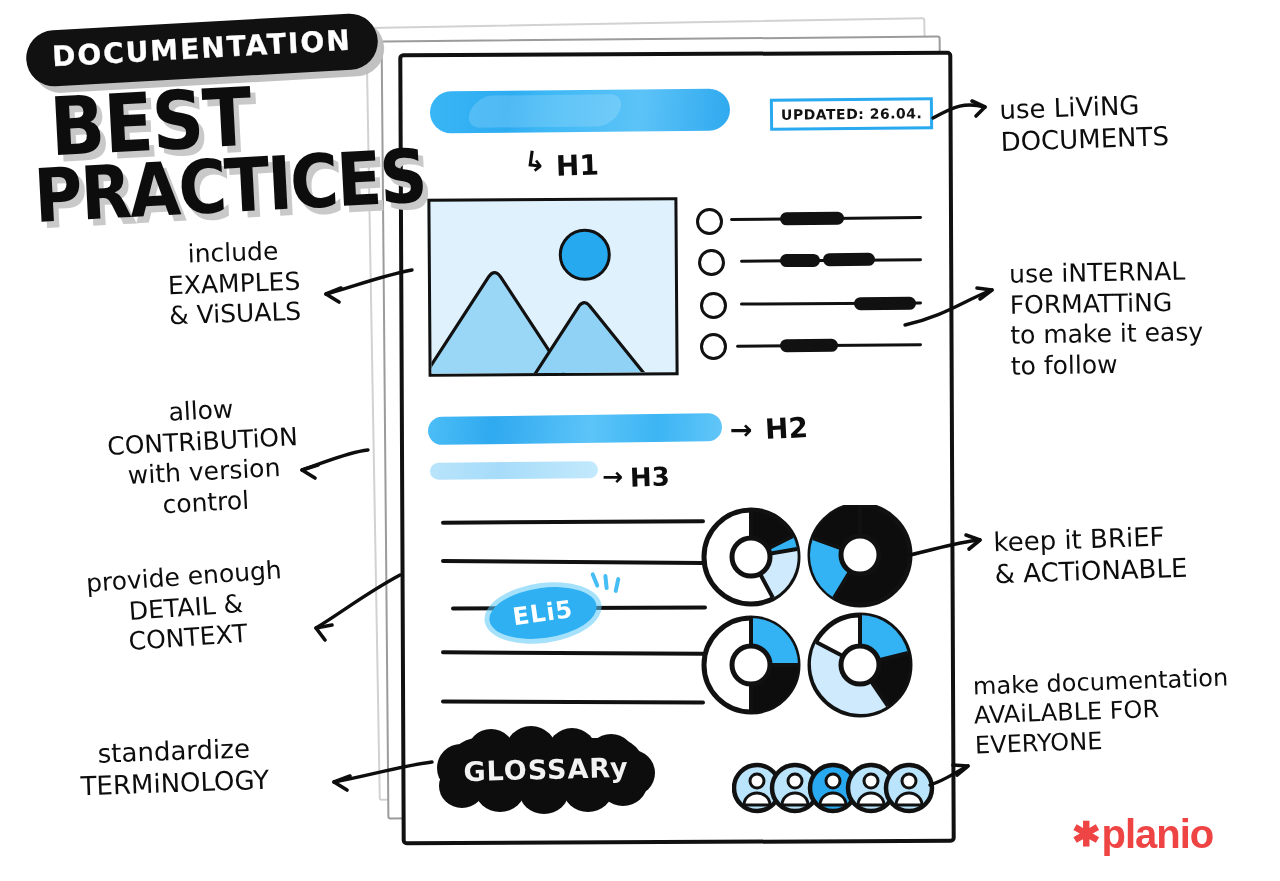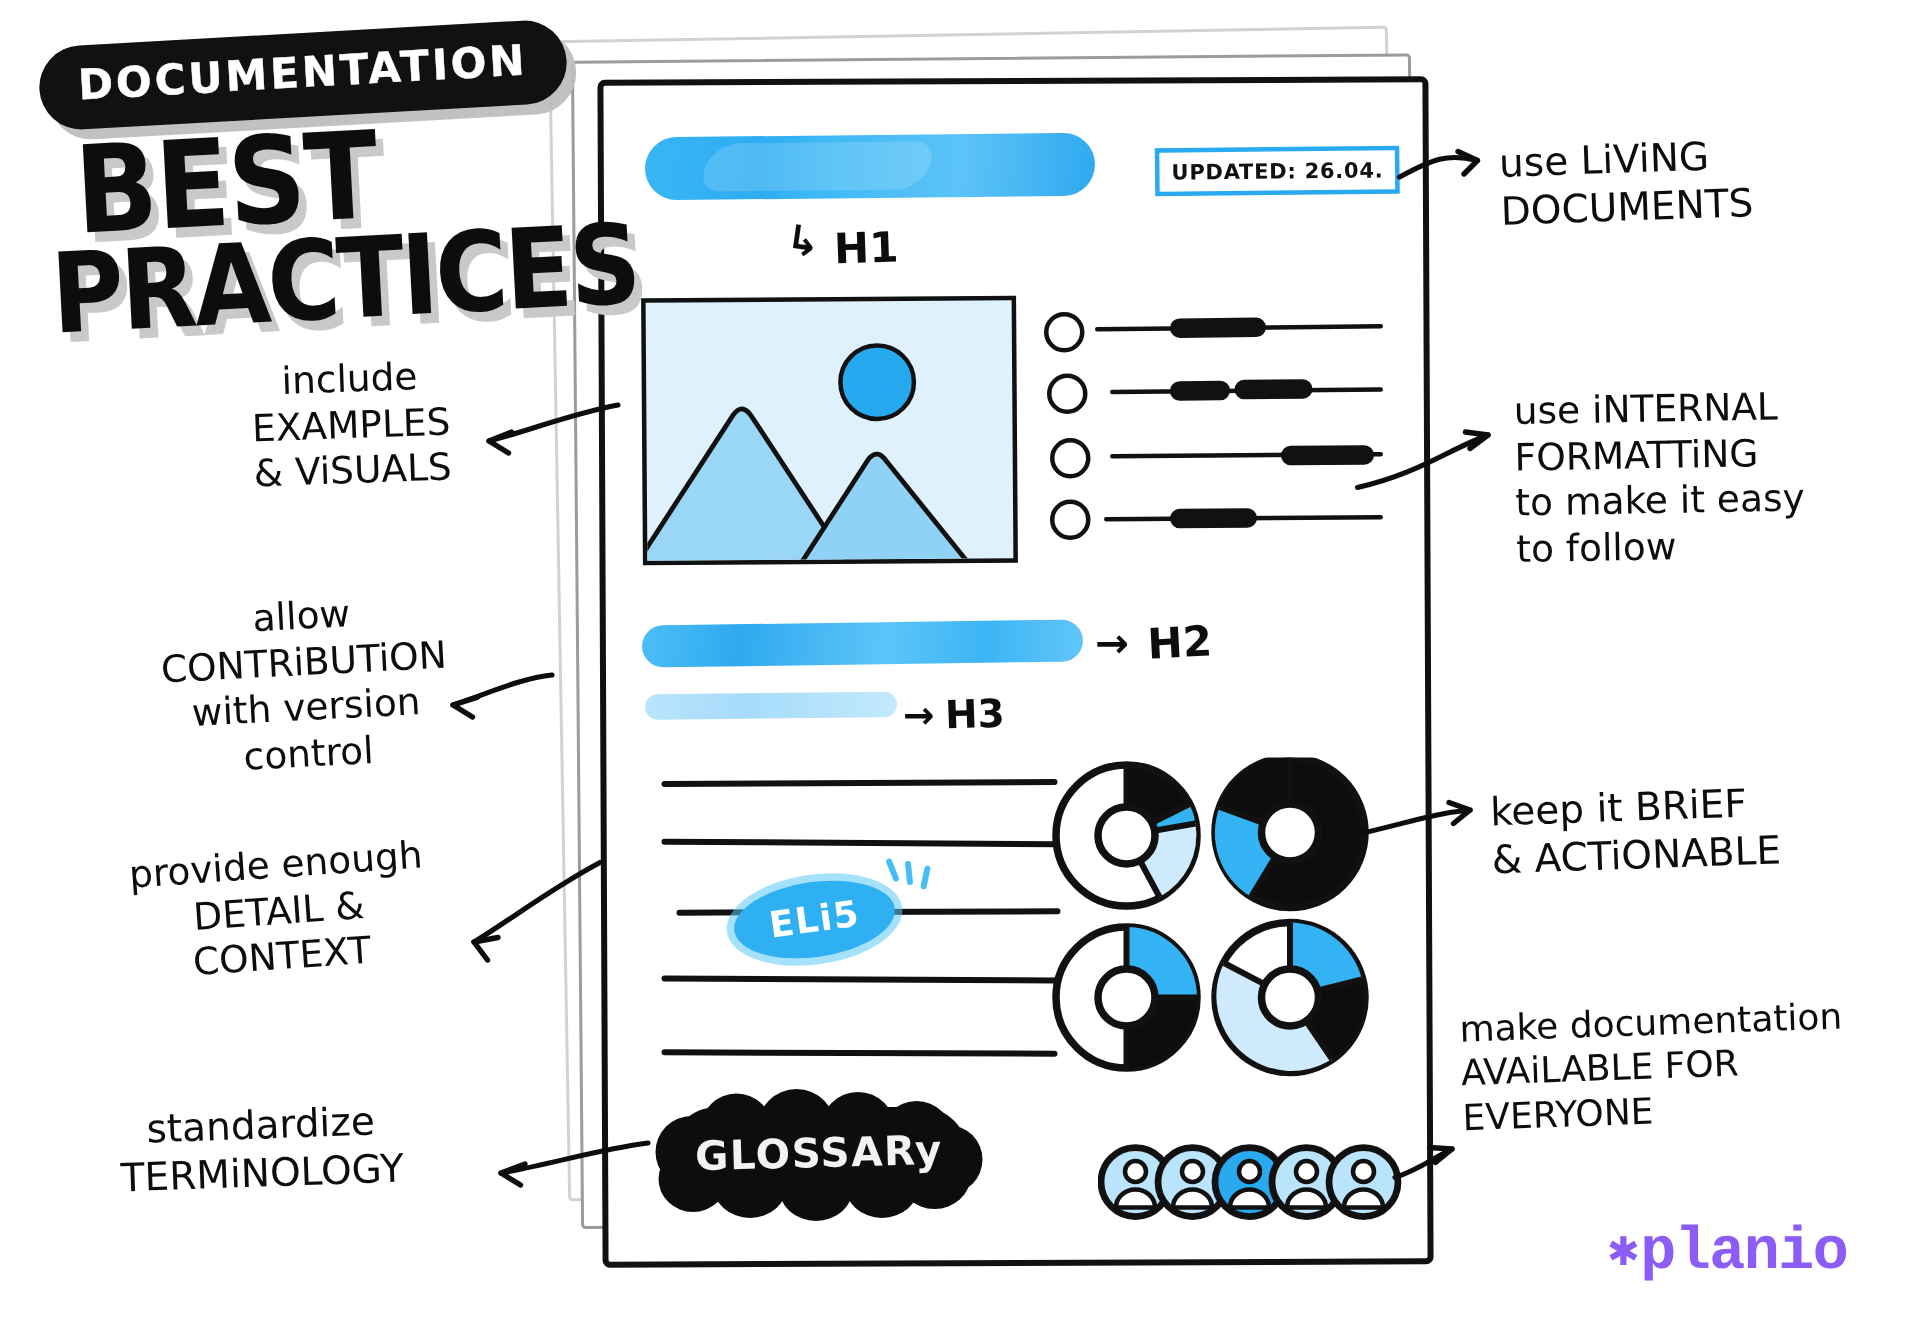--- a/index.html
+++ b/index.html
@@ -91,21 +91,21 @@
      font-family:"DejaVu Sans",sans-serif;font-weight:bold;font-size:27px;letter-spacing:1px;transform:rotate(-1.5deg);}
 
   
   #updated-badge{left:770px;top:98px;border:3px solid #29a9ef;background:#fff;padding:3px 8px 4px 8px;transform:rotate(-0.6deg);}
   #updated-badge span{font-family:"DejaVu Sans",sans-serif;font-weight:bold;font-size:14px;color:#111;letter-spacing:0.5px;white-space:nowrap;}
 
   
   .note{position:absolute;color:#0d0d0d;font-family:"DejaVu Sans",sans-serif;line-height:1.22;white-space:pre-line;}
 
   
-  #planio{left:1072px;top:812px;color:#8b5cf6;font-family:Liberation Mono, monospace;font-weight:bold;font-size:40px;letter-spacing:-1px;}
+  #planio{left:1072px;top:812px;color:#ef4444;font-family:Liberation Sans, sans-serif;font-weight:bold;font-size:40px;letter-spacing:-1px;}
   #planio .ast{font-size:34px;vertical-align:2px;margin-right:2px;}
 </style>
 </head>
 <body>
 
 <div id="stage">
 
   <div class="abs sheet" id="sheet-back-1"></div>
   <div class="abs sheet" id="sheet-back-2"></div>
   <div class="abs" id="sheet-main"></div>

